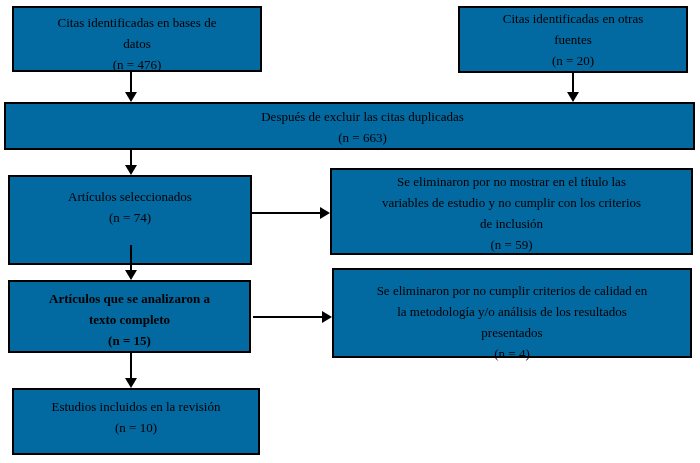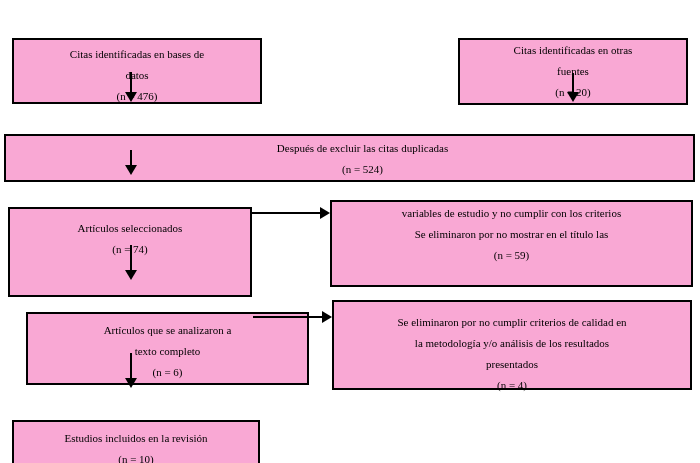--- a/index.html
+++ b/index.html
@@ -12,25 +12,24 @@
     width: 700px;
     height: 463px;
     background: #ffffff;
     font-family: "Liberation Serif", serif;
     color: #000000;
   }
   .box {
     position: absolute;
     box-sizing: border-box;
     border: 2px solid #000000;
-    background: #f9a8d4;
+    background: #0369a1;
     text-align: center;
-    font-size: 11px;
+    font-size: 13px;
     line-height: 21px;
-    margin-top: 32px;
   }
   .box .line {
     display: block;
     white-space: nowrap;
   }
   .vline {
     position: absolute;
     width: 2px;
     background: #000000;
   }
@@ -74,47 +73,48 @@
   </div>
 
   <div class="vline" style="left:130px; top:72px; height:22px;"></div>
   <div class="ahead-down" style="left:125px; top:92px;"></div>
 
   <div class="vline" style="left:572px; top:73px; height:21px;"></div>
   <div class="ahead-down" style="left:567px; top:92px;"></div>
 
   <div class="box" style="left:4px; top:102px; width:691px; height:48px; padding-top:2px;padding-left:26px;">
     <span class="line">Después de excluir las citas duplicadas</span>
-    <span class="line">(n = 524)</span>
+    <span class="line">(n = 663)</span>
   </div>
 
   <div class="vline" style="left:130px; top:150px; height:17px;"></div>
   <div class="ahead-down" style="left:125px; top:165px;"></div>
 
   <div class="box" style="left:8px; top:175px; width:244px; height:90px; padding-top:9px;">
     <span class="line">Artículos seleccionados</span>
     <span class="line">(n = 74)</span>
   </div>
 
   <div class="box" style="left:330px; top:168px; width:363px; height:87px; padding-top:1px;">
+    <span class="line">Se eliminaron por no mostrar en el título las</span>
     <span class="line">variables de estudio y no cumplir con los criterios</span>
-    <span class="line">Se eliminaron por no mostrar en el título las</span>
+    <span class="line">de inclusión</span>
     <span class="line">(n = 59)</span>
   </div>
 
   <div class="hline" style="left:252px; top:212px; width:70px;"></div>
   <div class="ahead-right" style="left:320px; top:207px;"></div>
 
   <div class="vline" style="left:130px; top:245px; height:27px;"></div>
   <div class="ahead-down" style="left:125px; top:270px;"></div>
 
-  <div class="box" style="left:26px; top:280px; width:283px; height:73px; padding-top:6px;">
+  <div class="box" style="left:8px; top:280px; width:243px; height:73px; padding-top:6px;font-weight:bold;">
     <span class="line">Artículos que se analizaron a</span>
     <span class="line">texto completo</span>
-    <span class="line">(n = 6)</span>
+    <span class="line">(n = 15)</span>
   </div>
 
   <div class="box" style="left:332px; top:268px; width:360px; height:90px; padding-top:10px;">
     <span class="line">Se eliminaron por no cumplir criterios de calidad en</span>
     <span class="line">la metodología y/o análisis de los resultados</span>
     <span class="line">presentados</span>
     <span class="line">(n = 4)</span>
   </div>
 
   <div class="hline" style="left:253px; top:316px; width:71px;"></div>

